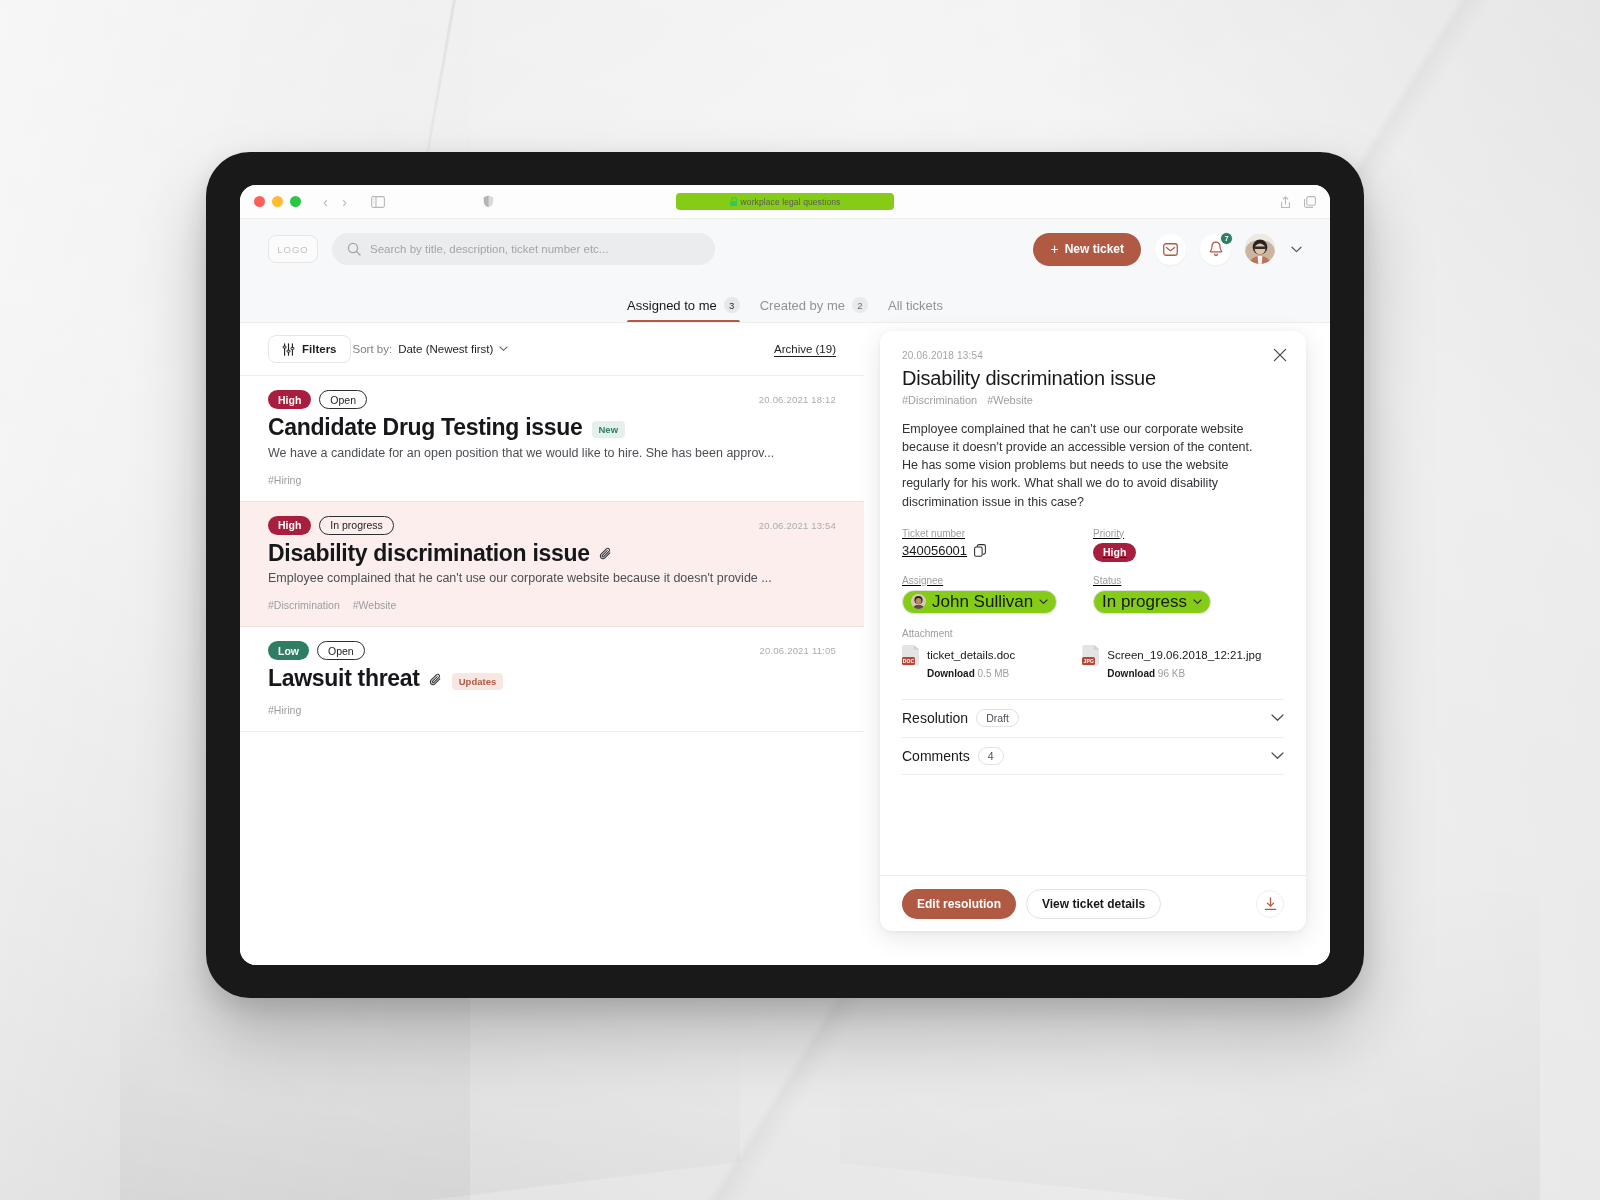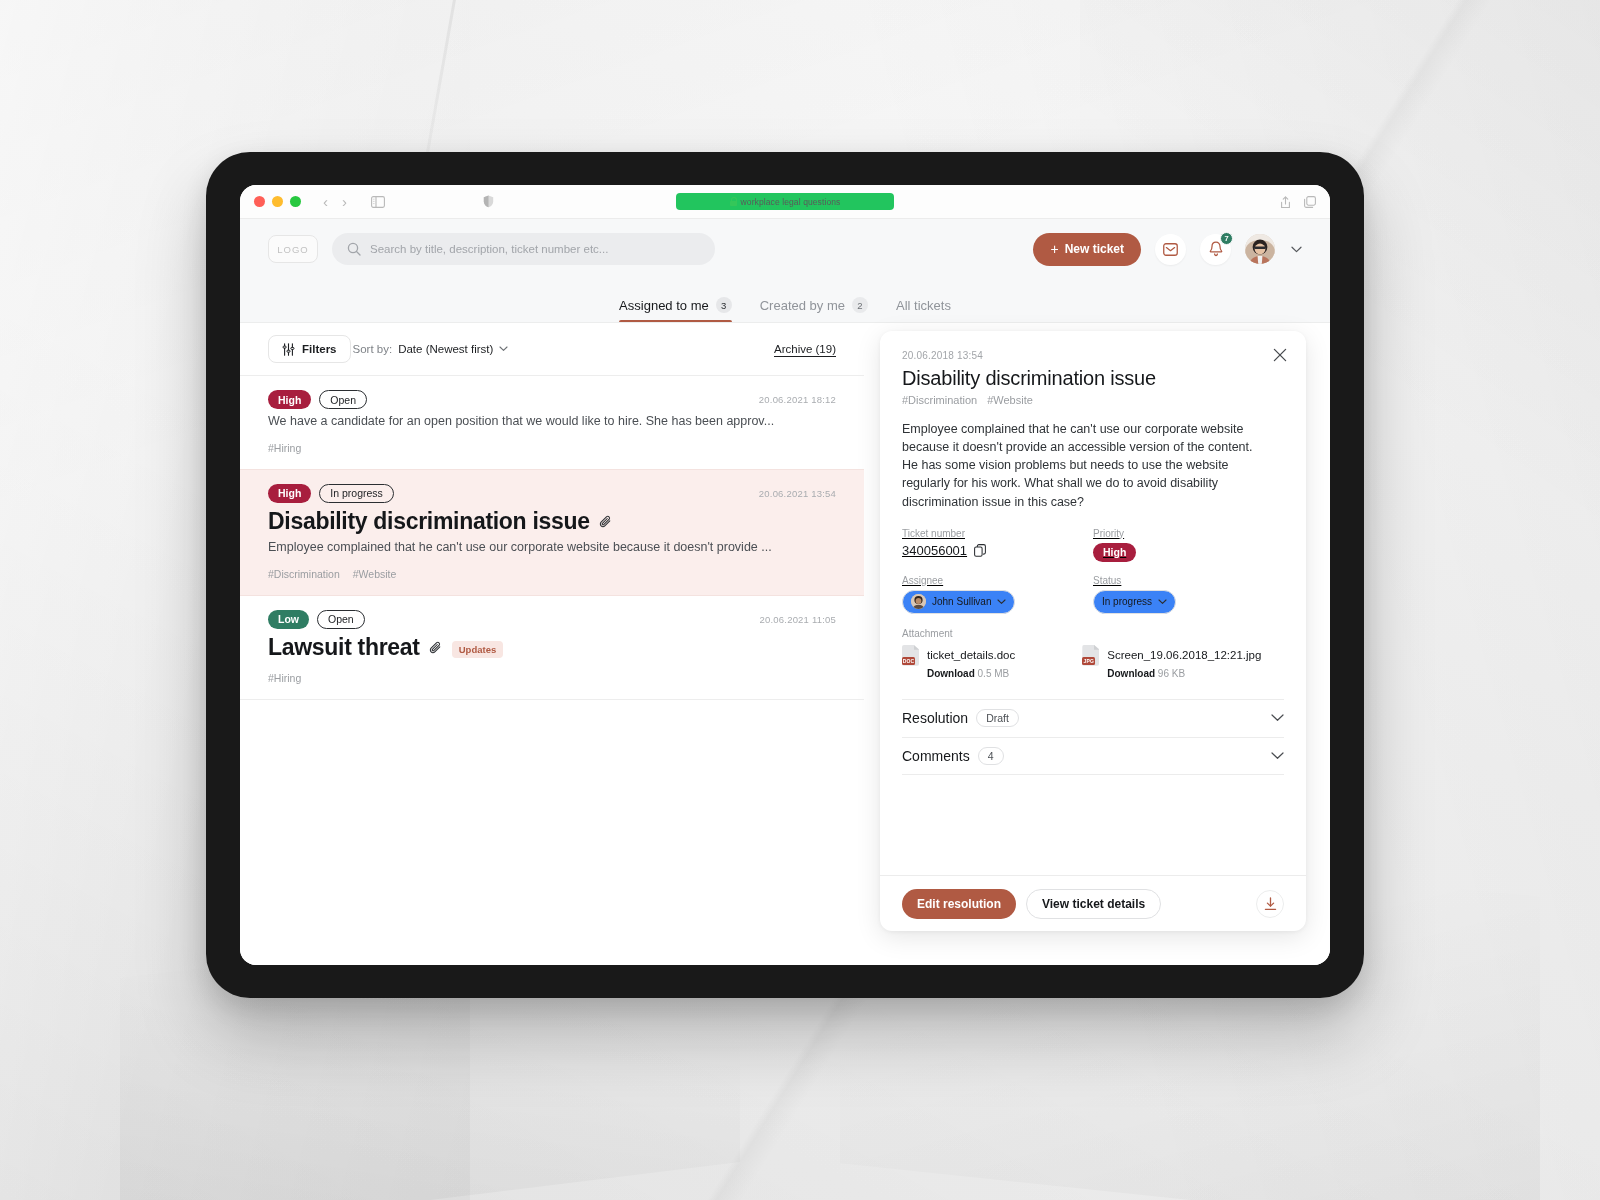--- a/index.html
+++ b/index.html
@@ -71,21 +71,21 @@
   .dot.yellow { background: #febc2e; }
   .dot.green { background: #28c840; }
   .nav-arrows { display: flex; gap: 14px; margin-left: 22px; color: #b9b9b9; font-size: 15px; line-height: 1; }
   .nav-arrows span { cursor: default; }
   .sidebar-toggle { margin-left: 24px; display: flex; }
   .chrome-right { position: absolute; right: 14px; top: 0; height: 34px; display: flex; align-items: center; gap: 13px; }
   .shield-ico { position: absolute; left: 50%; transform: translateX(-302px); display: flex; align-items: center; }
   .url-pill {
     position: absolute; left: 50%; transform: translateX(-50%);
     width: 218px; height: 17px;
-    background: #22c55e; border-radius: 4px;
+    background: #84cc16; border-radius: 4px;
     display: flex; align-items: center; justify-content: center; gap: 4px;
   }
   .url-pill .lock { width: 7px; height: 9px; position: relative; }
   .url-pill .lock::before {
     content: ""; position: absolute; left: 0; bottom: 0; width: 7px; height: 5.5px;
     background: #34c759; border-radius: 1px;
   }
   .url-pill .lock::after {
     content: ""; position: absolute; left: 1.6px; top: 0; width: 3.8px; height: 4.5px;
     border: 1.3px solid #34c759; border-bottom: none; border-radius: 3px 3px 0 0;
@@ -151,21 +151,21 @@
     background: #d9cfc6;
   }
   .chev-down { color: #6c6f73; font-size: 11px; margin-left: 2px; cursor: pointer; }
 
   
   .tabs-bar {
     flex: 0 0 44px; height: 44px;
     background: #f7f8f9;
     border-bottom: 1px solid #eceded;
     display: flex; align-items: flex-end; justify-content: center;
-    gap: 28px;
+    gap: 20px;
   }
   .tab {
     display: flex; align-items: center; gap: 7px;
     padding-bottom: 9px; cursor: pointer;
     font-size: 13px; color: #90949a;
     position: relative;
   }
   .tab.active { color: #17191c; font-weight: 400; }
   .tab.active::after {
     content: ""; position: absolute; left: 0; right: 0; bottom: 0;
@@ -267,23 +267,23 @@
   .detail-tags { margin-top: 4px; display: flex; gap: 10px; }
   .detail-tags span { font-size: 11px; color: #9a9da1; }
   .detail-desc { margin-top: 14px; font-size: 12.5px; color: #2f3337; line-height: 1.45; max-width: 368px; }
 
   .meta-grid { margin-top: 17px; display: grid; grid-template-columns: 1fr 1fr; row-gap: 13px; text-decoration: underline; }
   .meta-label { font-size: 10px; color: #9a9da1; margin-bottom: 4px; }
   .meta-val-row { display: flex; align-items: center; gap: 7px; }
   .meta-number { font-size: 13px; color: #16181b; }
   .select-box {
     height: 24px; padding: 0 8px;
-    border: 1px solid #dfe0e2; border-radius: 12px; background: #3b82f6;
+    border: 1px solid #dfe0e2; border-radius: 12px; background: #84cc16;
     display: inline-flex; align-items: center; gap: 6px;
-    font-size: 10px; color: #16181b; cursor: pointer;
+    font-size: 17px; color: #16181b; cursor: pointer;
   }
   .mini-avatar { width: 15px; height: 15px; border-radius: 50%; background: #c8b7a8; overflow: hidden; flex: 0 0 15px; }
 
   .attach-block { margin-top: 14px; }
   .attach-row { display: flex; gap: 26px; margin-top: 6px; }
   .attach-item { display: flex; gap: 8px; align-items: flex-start; cursor: pointer; }
   .file-ico { width: 17px; height: 21px; position: relative; flex: 0 0 17px; }
   .file-ico .sheet {
     position: absolute; inset: 0;
     background: #e3e4e6;
@@ -505,20 +505,24 @@
             <span class="archive-link">Archive (19)</span>
           </div>
 
           <div class="ticket-list">
 
             <div class="ticket">
               <div class="ticket-top">
                 <span class="pill high">High</span>
                 <span class="pill-outline">Open</span>
                 <span class="ticket-date">20.06.2021 18:12</span>
+              </div>
+              <div class="ticket-title-row">
+                <span class="ticket-title">Candidate Drug Testing issue</span>
+                <span class="tag-new">New</span>
               </div>
               <div class="ticket-snippet">We have a candidate for an open position that we would like to hire. She has been approv...</div>
               <div class="ticket-tags">
                 <span>#Hiring</span>
               </div>
             </div>
 
             <div class="ticket selected">
               <div class="ticket-top">
                 <span class="pill high">High</span>

